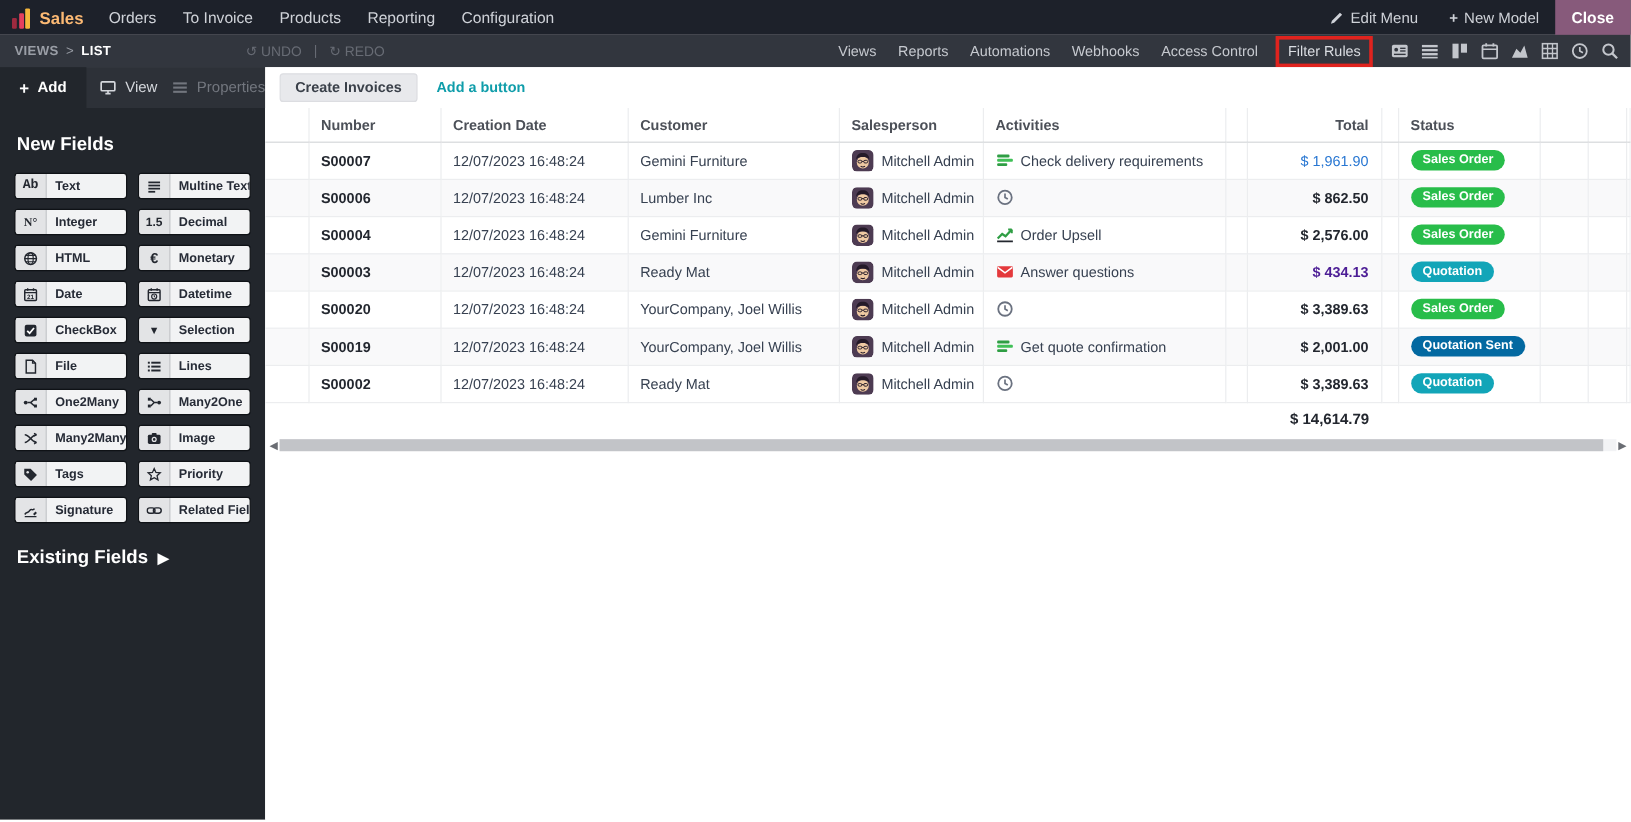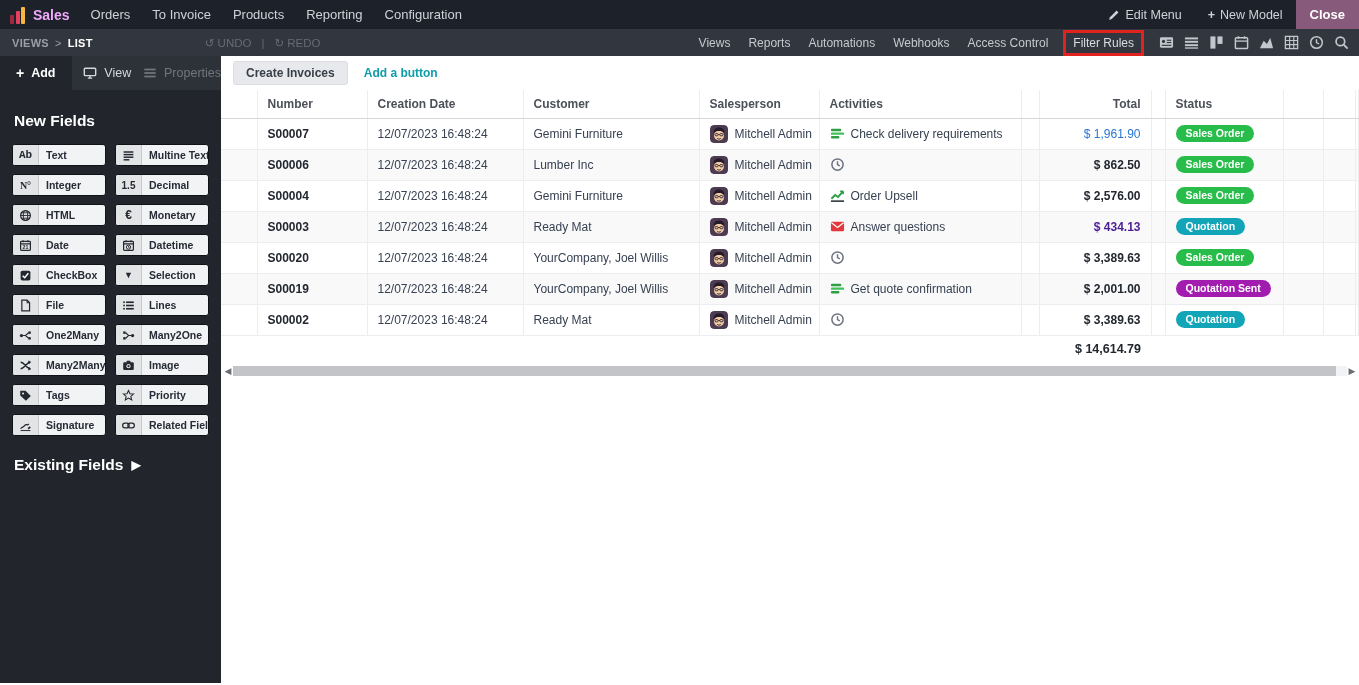--- a/index.html
+++ b/index.html
@@ -6,21 +6,21 @@
   html,body { width:1359px; height:685px; overflow:hidden; font-family:"Liberation Sans",sans-serif; background:#fff; }
 
   
   .topbar { height:29px; background:#1d212a; display:flex; align-items:stretch; color:#cfd2d8; font-size:13px; }
   .topbar .brand { display:flex; align-items:center; gap:8px; padding:0 10px 0 10px; }
   .logo { display:flex; align-items:flex-end; gap:1.5px; height:18px; }
   .logo i { display:block; width:4px; border-radius:1px; }
   .logo .b1 { height:9px; background:#9e2a3f; }
   .logo .b2 { height:13px; background:#e5405e; }
   .logo .b3 { height:17px; background:#f6b73c; }
-  .app-name { color:#f0abfc; font-weight:700; font-size:14px; }
+  .app-name { color:#fdba74; font-weight:700; font-size:14px; }
   .topmenu { display:flex; align-items:center; }
   .topmenu .mi { padding:0 11px; line-height:29px; cursor:pointer; }
   .top-right { margin-left:auto; display:flex; align-items:stretch; }
   .top-right .tr-item { display:flex; align-items:center; gap:5px; padding:0 13px; font-size:12.5px; cursor:pointer; }
   .btn-close { background:#875a7b; color:#fff; font-weight:700; display:flex; align-items:center; padding:0 14px; font-size:13px; cursor:pointer; }
 
   
   .studiobar { height:27px; background:#32363e; display:flex; align-items:center; color:#c6c9cf; font-size:12px; }
   .crumbs { display:flex; align-items:center; gap:6px; padding:0 12px; font-size:11px; letter-spacing:.3px; }
   .crumbs .c-root { color:#9a9ea6; font-weight:700; }
@@ -698,21 +698,21 @@
                     <rect x="1" y="6.8" width="14" height="2.6" rx="1" fill="#40c057"></rect>
                     <rect x="1" y="10.6" width="9" height="2.6" rx="1" fill="#2f9e44"></rect>
                   </svg>
                 </span>
                 <span>Get quote confirmation</span>
               </span>
             </td>
             <td></td>
             <td class="num" style="font-weight: 600; color: rgb(35, 39, 47);">$ 2,001.00</td>
             <td></td>
-            <td><span class="badge" style="background: #a21caf; text-align: center;">Quotation Sent</span></td>
+            <td><span class="badge" style="background: #0369a1; text-align: center;">Quotation Sent</span></td>
             <td></td>
             <td></td>
             <td></td>
           </tr>
           <tr>
             <td></td>
             <td class="cell-number">S00002</td>
             <td>12/07/2023 16:48:24</td>
             <td>Ready Mat</td>
             <td>

